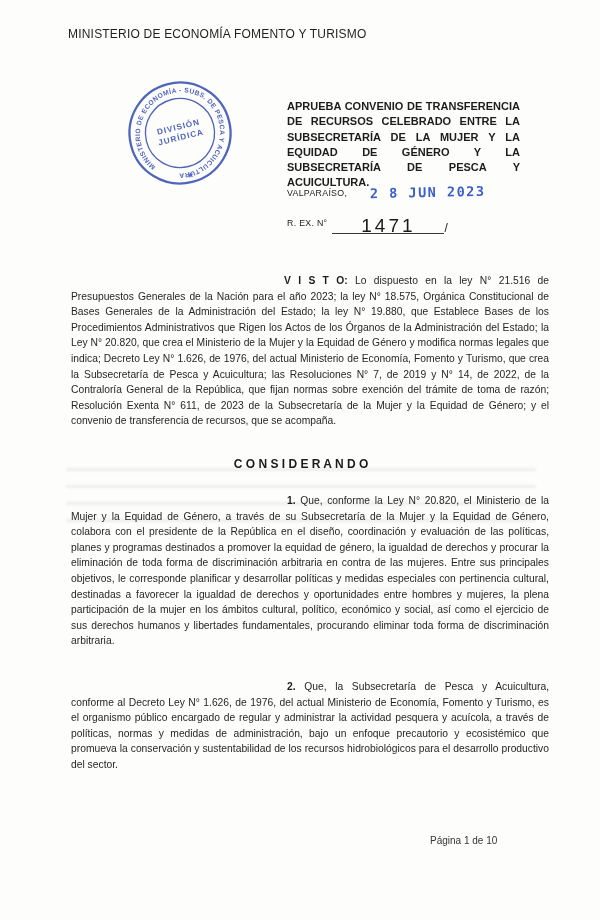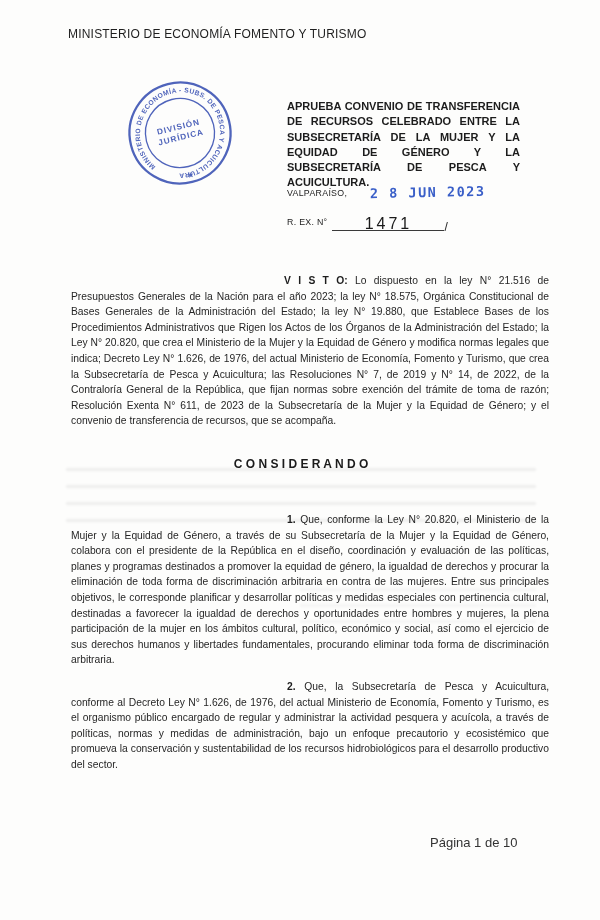--- a/index.html
+++ b/index.html
@@ -23,33 +23,33 @@
   
   .dateline{left:287px;top:184px;display:flex;align-items:flex-start;gap:23px;}
   .city{font-size:8.8px;letter-spacing:.3px;padding-top:4px;color:#222;}
   .date-stamp{font-family:"DejaVu Sans Mono",monospace;font-size:13.5px;font-weight:700;
               letter-spacing:1.5px;transform:rotate(-1.2deg);}
   
   .rex{left:287px;top:214px;display:flex;align-items:center;}
   .rex-label{font-size:8.8px;letter-spacing:.3px;padding-bottom:2px;color:#222;}
   .rex-line{display:inline-block;width:112px;margin-left:5px;border-bottom:1.4px solid #3a3a3a;
             text-align:center;line-height:1;}
-  .rex-number{font-size:16px;letter-spacing:3px;color:#1a1a1a;display:inline-block;
+  .rex-number{font-size:19px;letter-spacing:3px;color:#1a1a1a;display:inline-block;
               transform:translateY(2px);}
   .rex-slash{font-size:12px;color:#1a1a1a;transform:translateY(4px);}
   
   .para{left:62px;top:0;width:478px;font-size:10.3px;line-height:15.6px;
         text-align:justify;margin:9px;color:#262626;}
   .visto{top:264px;text-indent:213px;}
-  .p1{top:503px;text-indent:216px;}
+  .p1{top:484px;text-indent:216px;}
   .p2{top:670px;text-indent:216px;}
   .para b{color:#1d1d1d;}
   .heading{left:62px;top:457px;width:478px;text-align:center;font-size:12px;
            font-weight:700;color:#1b1b1b;}
-  .footer{left:430px;top:835px;font-size:13px;color:#333;}
+  .footer{left:430px;top:835px;font-size:10px;color:#333;}
   
   .ghost{left:66px;top:468px;width:470px;height:58px;opacity:.18;filter:blur(.8px);
          background:repeating-linear-gradient(to bottom,rgba(110,110,110,.55) 0 3px,transparent 3px 17px);}
   .ghost2{left:300px;top:588px;width:236px;height:46px;opacity:.10;filter:blur(.9px);
          background:repeating-linear-gradient(to bottom,rgba(110,110,110,.5) 0 3px,transparent 3px 16px);}
 </style>
 </head>
 <body>
 
 <div>

